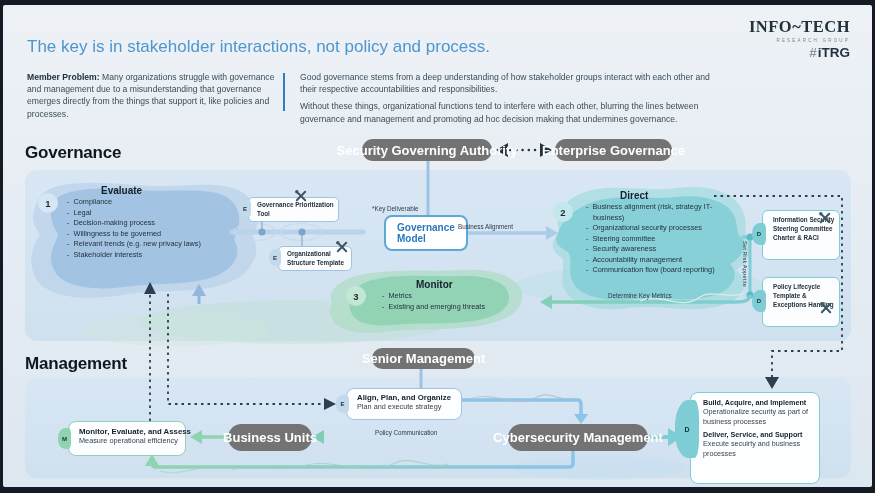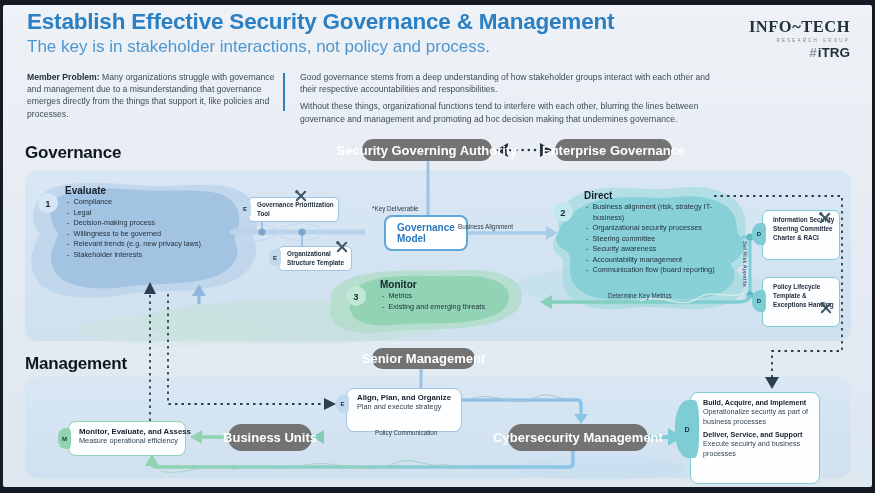--- a/index.html
+++ b/index.html
@@ -33,21 +33,21 @@
   
   .pill{background:#737373;color:#fff;font-weight:700;font-size:13px;text-align:center;
         border-radius:12px;display:flex;align-items:center;justify-content:center;white-space:nowrap;}
 
   
   .panel{background:linear-gradient(180deg,#d9e7f4,#cfe0ef);border-radius:12px;}
 
   
   .num{width:20px;height:20px;border-radius:50%;font-size:9.5px;font-weight:700;color:#1c2a36;
        display:flex;align-items:center;justify-content:center;}
-  .blob-title{font-weight:700;font-size:10px;color:#14212c;}
+  .blob-title{font-weight:700;font-size:10px;color:#14212c;margin-left:36px;}
   .blob-list{margin:0;padding:0;list-style:none;font-size:7.3px;line-height:1.44;color:#1f2d39;}
   .blob-list li{padding-left:7px;text-indent:-7px;}
   .blob-list li::before{content:"-\a0\a0";}
 
   
   .sbox{background:#fcfdff;border:1px solid #9fc3e2;border-radius:5px;font-size:6.3px;line-height:1.4;
         color:#22303c;font-weight:700;display:flex;align-items:center;}
   .sbox .inner{padding:2px 4px 2px 8px;}
   .tbox{background:#fcfdff;border:1.3px solid #7ecdd5;border-radius:6px;font-size:6.3px;line-height:1.45;
         color:#22303c;font-weight:700;}
@@ -207,21 +207,20 @@
       <path d="M300,467 C330,455 365,479 395,463 C412,455 430,470 448,464" stroke="#9fd2bd" stroke-width="1.2" fill="none" opacity="0.8"></path>
       <path d="M160,471 C185,478 210,458 235,470" stroke="#9fd2bd" stroke-width="1.2" fill="none" opacity="0.6"></path>
     </g>
 
     <g>
       <path d="M648,437 H670" stroke="#7ecdd5" stroke-width="4" fill="none"></path>
       <polygon points="668,428 682,437 668,446" fill="#7ecdd5"></polygon>
     </g>
   </svg>
 
-  <div class="abs z3 title">Establish Effective Security Governance &amp; Management</div>
   <div class="abs z3 subtitle">The key is in stakeholder interactions, not policy and process.</div>
   <div class="abs z3 logo">
     <div class="logo-main">INFO~TECH</div>
     <div class="logo-sub">RESEARCH GROUP</div>
   </div>
   <div class="abs z3 logo-badge">
     <span class="hash">#</span><span>iTRG</span>
   </div>
 
   <div class="abs z3 intro intro-left">
@@ -319,21 +318,21 @@
   <div class="abs z3 blob-title" style="left:380px;top:279px;">Monitor</div>
   <ul class="abs z3 blob-list" style="left:382px;top:291px;width:150px;">
     <li>Metrics</li>
     <li>Existing and emerging threats</li>
   </ul>
   <div class="abs z3 tiny-label" style="left:608px;top:292px;">Determine Key Metrics</div>
 
   <div class="abs z3 sec-label" style="left:25px;top:354px;">Management</div>
   <div class="abs z3 pill" style="left:372px;top:348px;width:103px;height:21px;">Senior Management</div>
 
-  <div class="abs z3 mbox align-box" style="left:346px;top:388px;width:116px;height:44px;padding:4px 0 12px 10px;box-sizing:border-box;">
+  <div class="abs z3 mbox align-box" style="left:346px;top:388px;width:116px;height:32px;padding:4px 0 12px 10px;box-sizing:border-box;">
     <div class="t1">Align, Plan, and Organize</div>
     <div class="t2">Plan and execute strategy</div>
   </div>
   <div class="abs z3 tab tab-e" style="left:336px;top:395px;width:13px;height:18px;">E</div>
 
   <div class="abs z3 mbox meas-box" style="left:68px;top:421px;width:118px;height:35px;padding:5px 0 12px 10px;box-sizing:border-box;">
     <div class="t1">Monitor, Evaluate, and Assess</div>
     <div class="t2">Measure operational efficiency</div>
   </div>
   <div class="abs z3 tab tab-m" style="left:58px;top:428px;width:13px;height:21px;">M</div>

